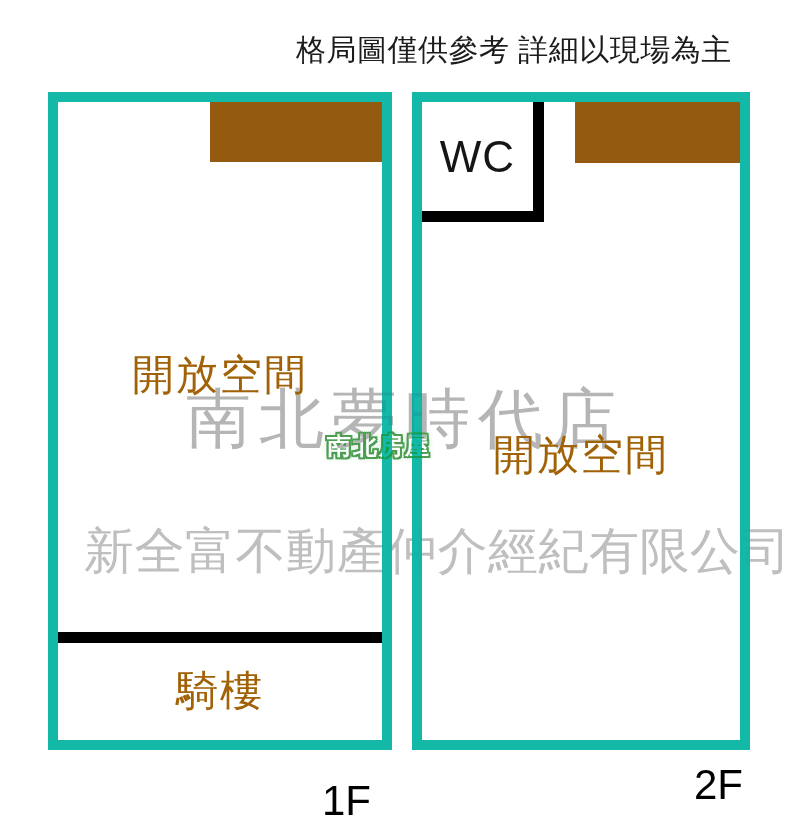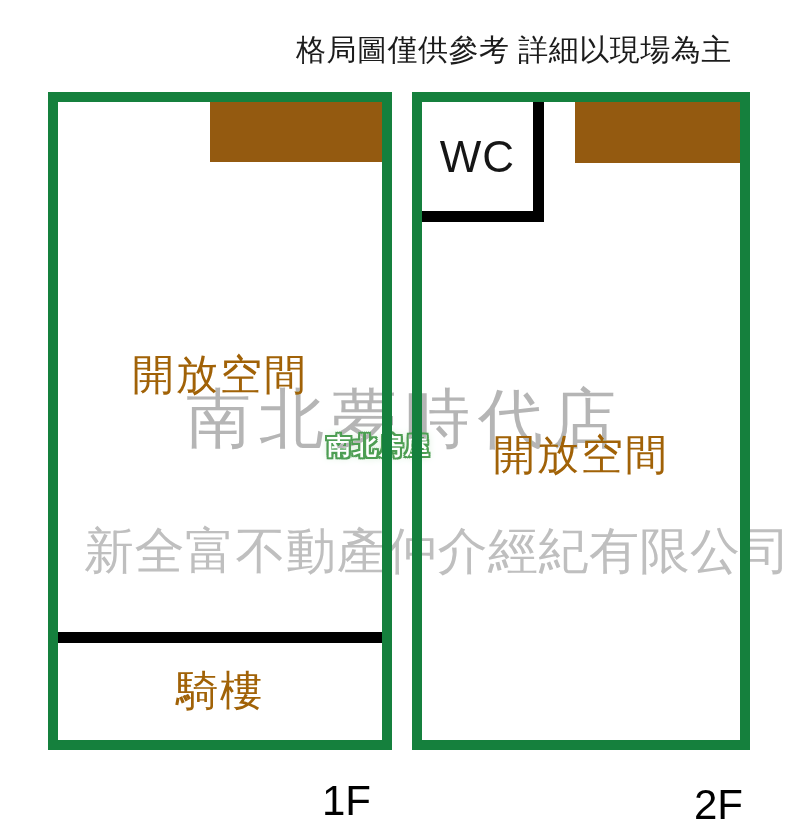--- a/index.html
+++ b/index.html
@@ -8,21 +8,21 @@
     font-family:"Liberation Sans","DejaVu Sans",sans-serif;color:#111;text-align:center;
   }
   
   .disclaimer{
     position:absolute;left:296px;top:30px;
     font-size:30px;letter-spacing:0.5px;color:#1c1c1c;white-space:nowrap;
   }
   
   .plan{
     position:absolute;top:92px;height:658px;
-    border:10px solid #15803d;box-sizing:border-box;background:#fff;
+    border:10px solid #14b8a6;box-sizing:border-box;background:#fff;
   }
   .plan-1f{left:48px;width:344px;}
   .plan-2f{left:412px;width:338px;}
   .canopy{position:absolute;top:0;right:0;background:#945a10;}
   .canopy-1f{width:172px;height:60px;}
   .canopy-2f{width:165px;height:61px;}
   .room-label{
     position:absolute;left:50%;transform:translateX(-50%);
     font-size:42px;letter-spacing:2px;color:#a16207;white-space:nowrap;line-height:1;
   }
@@ -34,21 +34,21 @@
     position:absolute;left:0;top:0;width:111px;height:109px;
     border-right:11px solid #000;border-bottom:11px solid #000;
     display:flex;align-items:center;justify-content:center;background:#fff;
   }
   .wc-text{font-size:44px;letter-spacing:1px;color:#161616;line-height:1;}
   
   .floor-tag{
     position:absolute;font-size:42px;color:#000;line-height:1;white-space:nowrap;
   }
   .tag-1f{left:322px;top:780px;}
-  .tag-2f{left:694px;top:764px;margin-top:20px;}
+  .tag-2f{left:694px;top:764px;}
   
   .wm{position:absolute;white-space:nowrap;mix-blend-mode:darken;pointer-events:none;line-height:1;}
   .wm-store{
     left:186px;top:386px;
     font-family:"DejaVu Serif","Liberation Serif",serif;
     font-size:65px;letter-spacing:8px;color:#a3a3a3;opacity:0.8;
   }
   .wm-badge{
     left:327px;top:434px;
     font-size:24px;font-weight:bold;letter-spacing:2px;color:#ffffff;

